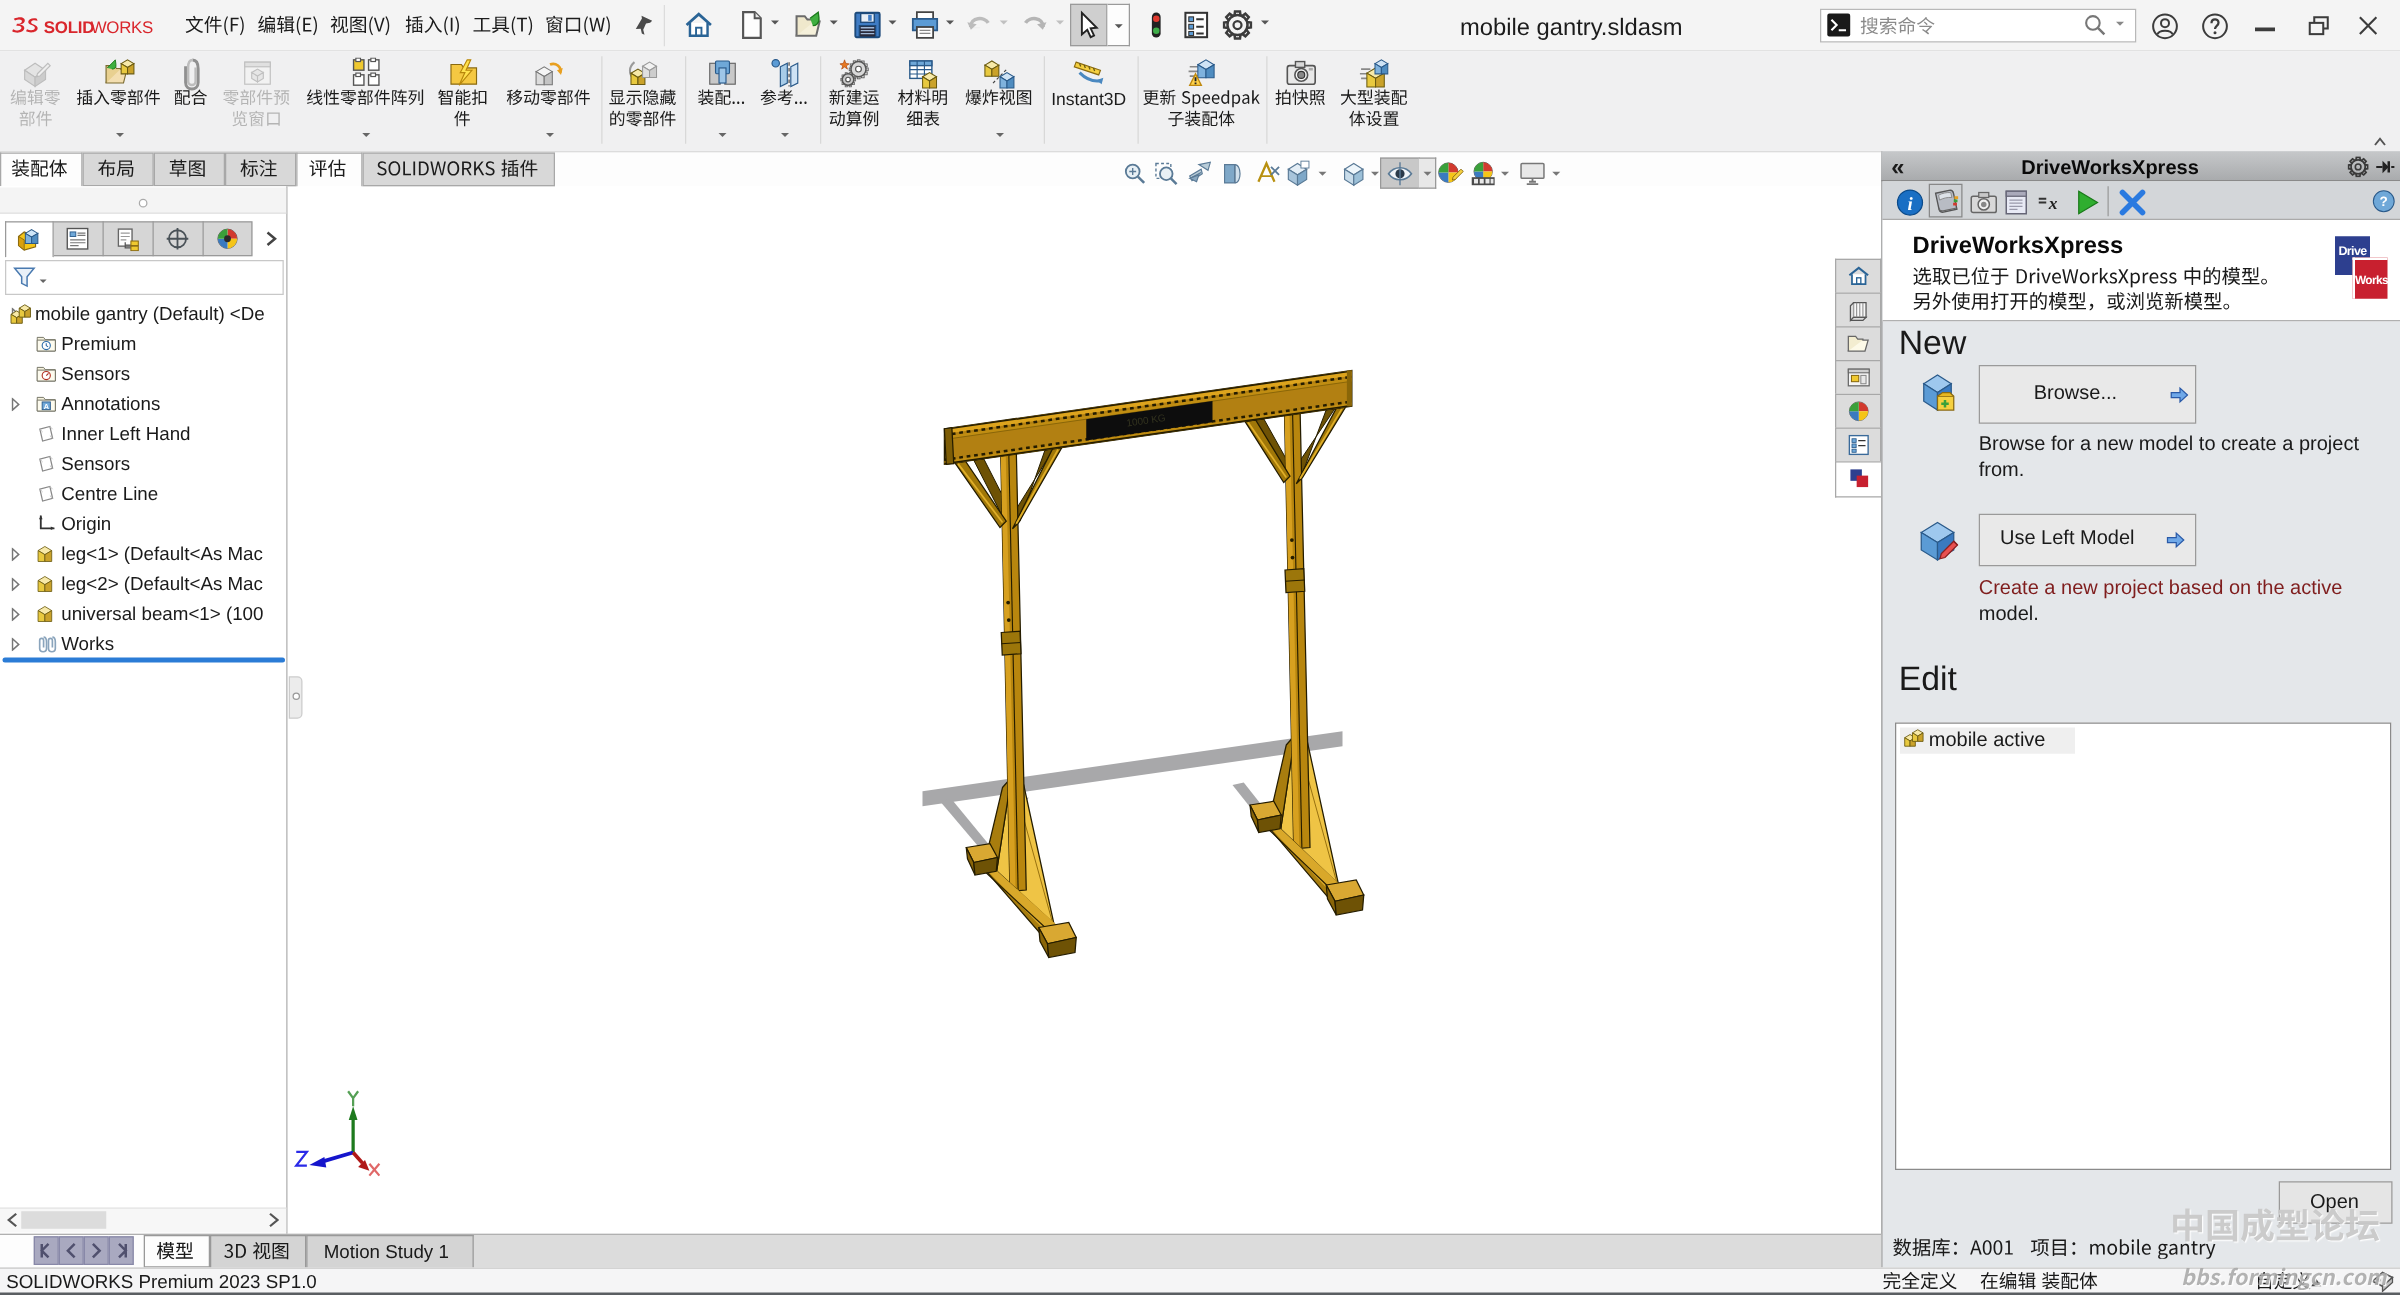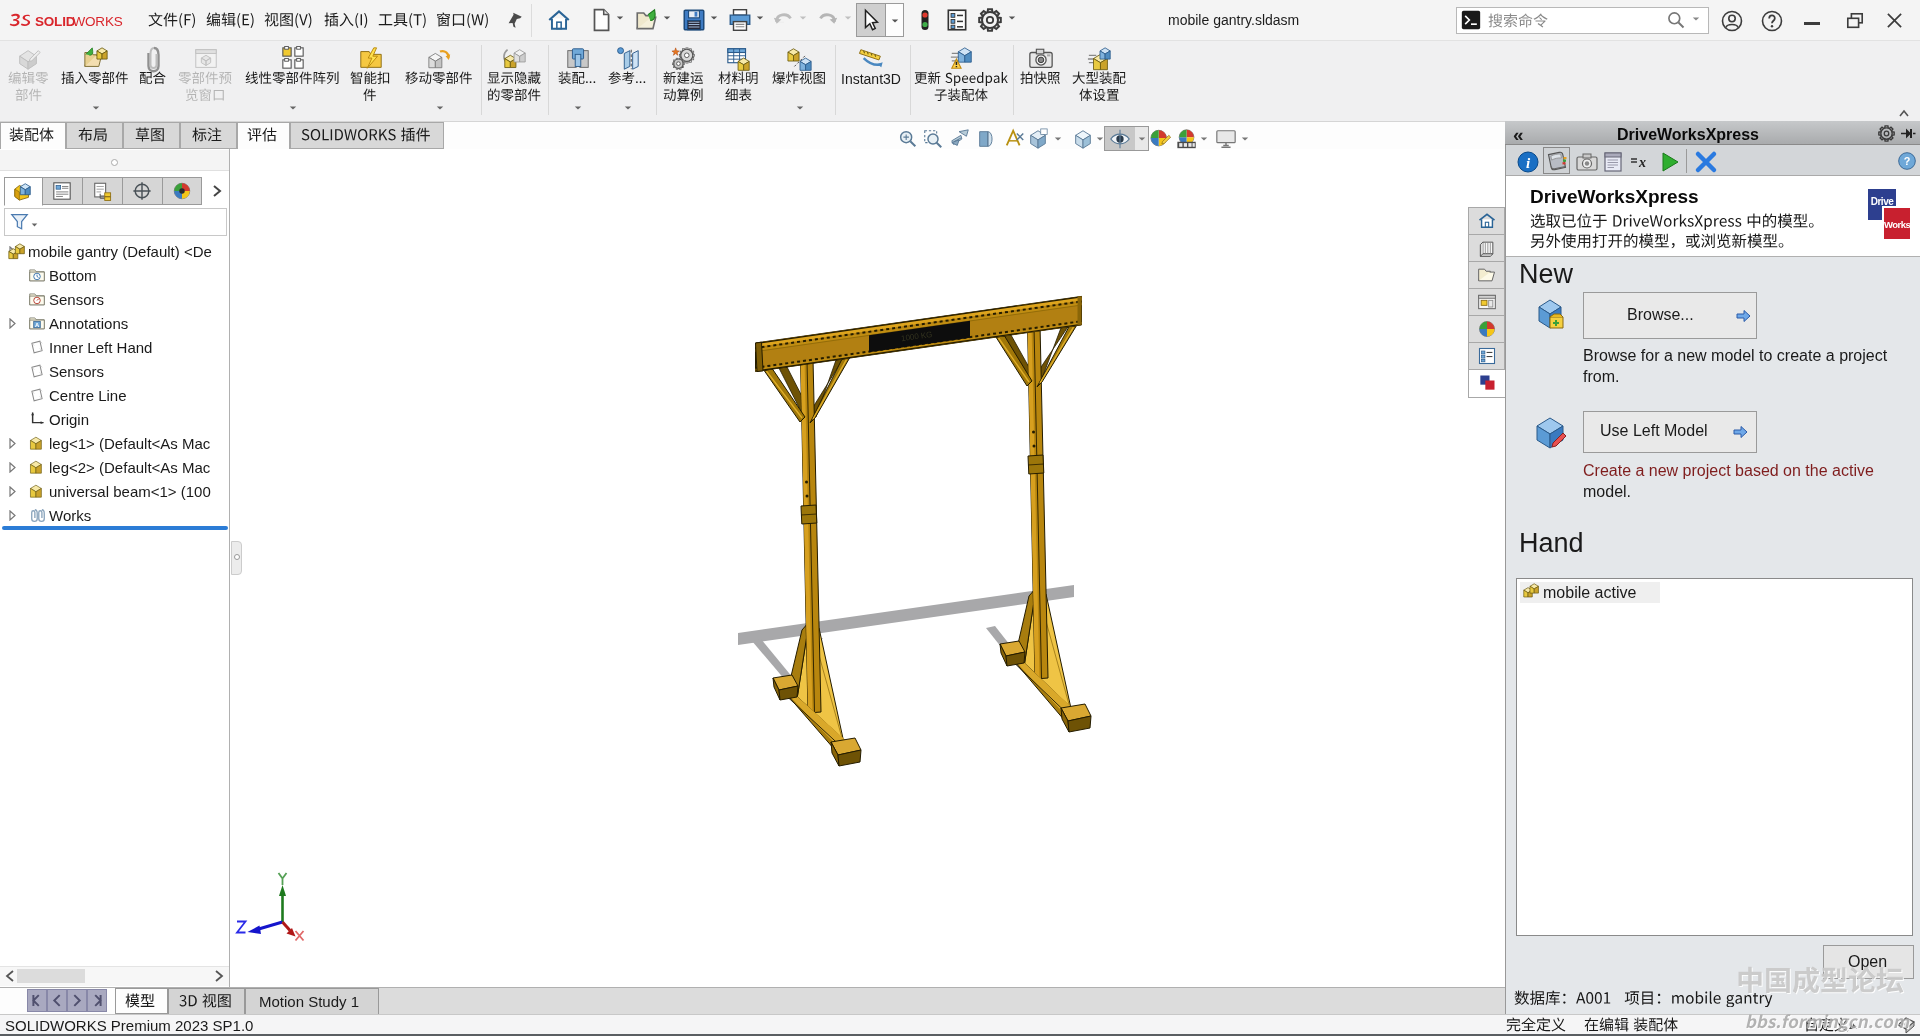--- a/index.html
+++ b/index.html
@@ -171,21 +171,21 @@
       <circle cx="12" cy="12" r="8" fill="none" stroke="#3c3c3c" stroke-width="2"></circle>
       <path d="M19.6 9.6 L22.8 10.0 L22.8 14.0 L19.6 14.4 M19.1 15.7 L21.0 18.3 L18.3 21.0 L15.7 19.1 M14.4 19.6 L14.0 22.8 L10.0 22.8 L9.6 19.6 M8.3 19.1 L5.7 21.0 L3.0 18.3 L4.9 15.7 M4.4 14.4 L1.2 14.0 L1.2 10.0 L4.4 9.6 M4.9 8.3 L3.0 5.7 L5.7 3.0 L8.3 4.9 M9.6 4.4 L10.0 1.2 L14.0 1.2 L14.4 4.4 M15.7 4.9 L18.3 3.0 L21.0 5.7 L19.1 8.3" fill="none" stroke="#3c3c3c" stroke-width="2"></path>
       <circle cx="12" cy="12" r="3.2" fill="none" stroke="#3c3c3c" stroke-width="1.8"></circle>
     </svg>
   </div>
 <div class="abs" style="left:1008px;top:15px;width:8px;height:8px;">
     <svg width="8" height="6" viewBox="0 0 10 7">
       <path d="M1 1.5 L5 5.5 L9 1.5 Z" fill="#555"></path>
     </svg>
   </div>
-<div class="abs" style="left:1168px;top:12px;font-size:14px;color:#1c1c1c;font-weight:normal;white-space:nowrap;">mobile gantry.sldasm</div>
+<div class="abs" style="left:1168px;top:12px;font-size:19px;color:#1c1c1c;font-weight:normal;white-space:nowrap;">mobile gantry.sldasm</div>
 <div class="abs" style="left:1456px;top:7px;width:253px;height:27px;background:#fff;border:1px solid #b8b8b8;"></div>
 <div class="abs" style="left:1461px;top:10px;width:20px;height:20px;">
     <svg width="20" height="20" viewBox="0 0 24 24">
       <rect x="1" y="1" width="22" height="22" rx="2" fill="#1a1a1a"></rect>
       <path d="M5 7 L10 12 L5 17" fill="none" stroke="#fff" stroke-width="2"></path>
       <path d="M12 17 H19" stroke="#fff" stroke-width="2"></path>
     </svg>
   </div>
 <div class="abs" style="left:1488px;top:13px;">
     <svg class="" style="" width="62" height="17" viewBox="0 0 62 17">
@@ -806,21 +806,21 @@
   </div>
 <div class="abs" style="left:28px;top:243px;font-size:15px;color:#1a1a1a;font-weight:normal;white-space:nowrap;letter-spacing:0px;">mobile gantry (Default) &lt;De</div>
 <div class="abs" style="left:29px;top:267px;width:18px;height:18px;">
     <svg width="16" height="16" viewBox="0 0 22 22">
       <path d="M1 4 H8 L10 6.5 H21 V19 H1 Z" fill="#f8f4e0" stroke="#6a6a5a"></path>
       <path d="M1 7 H21 V19 H1 Z" fill="#fdfbee" stroke="#6a6a5a"></path>
       <circle cx="11" cy="13" r="4.5" fill="#fff" stroke="#2a6aa8" stroke-width="1.2"></circle>
       <path d="M11 10.5 V13 L13 14.5" stroke="#2a6aa8" stroke-width="1.2" fill="none"></path>
     </svg>
   </div>
-<div class="abs" style="left:49px;top:267px;font-size:15px;color:#1a1a1a;font-weight:normal;white-space:nowrap;letter-spacing:0px;">Bottom</div>
+<div class="abs" style="left:49px;top:267px;font-size:15px;color:#1a1a1a;font-weight:normal;white-space:nowrap;letter-spacing:0px;">Premium</div>
 <div class="abs" style="left:29px;top:291px;width:18px;height:18px;">
     <svg width="16" height="16" viewBox="0 0 22 22">
       <path d="M1 4 H8 L10 6.5 H21 V19 H1 Z" fill="#f8f4e0" stroke="#6a6a5a"></path>
       <path d="M1 7 H21 V19 H1 Z" fill="#fdfbee" stroke="#6a6a5a"></path>
       <circle cx="11" cy="13" r="4.5" fill="#fff" stroke="#b03020" stroke-width="1.2"></circle>
       <path d="M11 13 L13.5 10.5" stroke="#b03020" stroke-width="1.3"></path>
     </svg>
   </div>
 <div class="abs" style="left:49px;top:291px;font-size:15px;color:#1a1a1a;font-weight:normal;white-space:nowrap;letter-spacing:0px;">Sensors</div>
 <div class="abs" style="left:9px;top:318px">
@@ -1199,21 +1199,21 @@
   </div>
 <div class="abs" style="left:1583px;top:411px;width:174px;height:42px;background:#e9e9e9;border:1px solid #9a9a9a;"></div>
 <div class="abs" style="left:1600px;top:422px;font-size:16px;color:#1a1a1a;font-weight:normal;white-space:nowrap;">Use Left Model</div>
 <div class="abs" style="left:1732px;top:425px;width:16px;height:14px;">
     <svg width="16" height="14" viewBox="0 0 16 14">
       <path d="M2 5 H9 V1.5 L15 7 L9 12.5 V9 H2 Z" fill="#6fa8e8" stroke="#2a5aa8" stroke-width="1"></path>
     </svg>
   </div>
 <div class="abs" style="left:1583px;top:462px;font-size:16px;color:#7f1d1d;font-weight:normal;white-space:nowrap;">Create a new project based on the active</div>
 <div class="abs" style="left:1583px;top:483px;font-size:16px;color:#1a1a1a;font-weight:normal;white-space:nowrap;">model.</div>
-<div class="abs" style="left:1519px;top:528px;font-size:27px;color:#1a1a1a;font-weight:normal;white-space:nowrap;">Hand</div>
+<div class="abs" style="left:1519px;top:528px;font-size:27px;color:#1a1a1a;font-weight:normal;white-space:nowrap;">Edit</div>
 <div class="abs" style="left:1516px;top:578px;width:397px;height:358px;background:#fff;border:1px solid #8a8a8a;"></div>
 <div class="abs" style="left:1520px;top:582px;width:140px;height:21px;background:#efefef;"></div>
 <div class="abs" style="left:1523px;top:583px">
     <svg width="17" height="17" viewBox="0 0 22 22">
       <path d="M1 9.3 L6.5 6 L12 9.3 L6.5 12.6 Z" fill="#f7e9a8" stroke="#6a5a10" stroke-width="0.9"></path>
       <path d="M1 9.3 L6.5 12.6 L6.5 18.1 L1 18.1 Z" fill="#e8c93f" stroke="#6a5a10" stroke-width="0.9"></path>
       <path d="M12 9.3 L6.5 12.6 L6.5 18.1 L12 18.1 Z" fill="#caa22a" stroke="#6a5a10" stroke-width="0.9"></path>
       <path d="M9 4.3 L14.5 1 L20 4.3 L14.5 7.6 Z" fill="#f7e9a8" stroke="#6a5a10" stroke-width="0.9"></path>
       <path d="M9 4.3 L14.5 7.6 L14.5 13.1 L9 13.100000000000001 Z" fill="#e8c93f" stroke="#6a5a10" stroke-width="0.9"></path>
       <path d="M20 4.3 L14.5 7.6 L14.5 13.1 L20 13.100000000000001 Z" fill="#caa22a" stroke="#6a5a10" stroke-width="0.9"></path>

